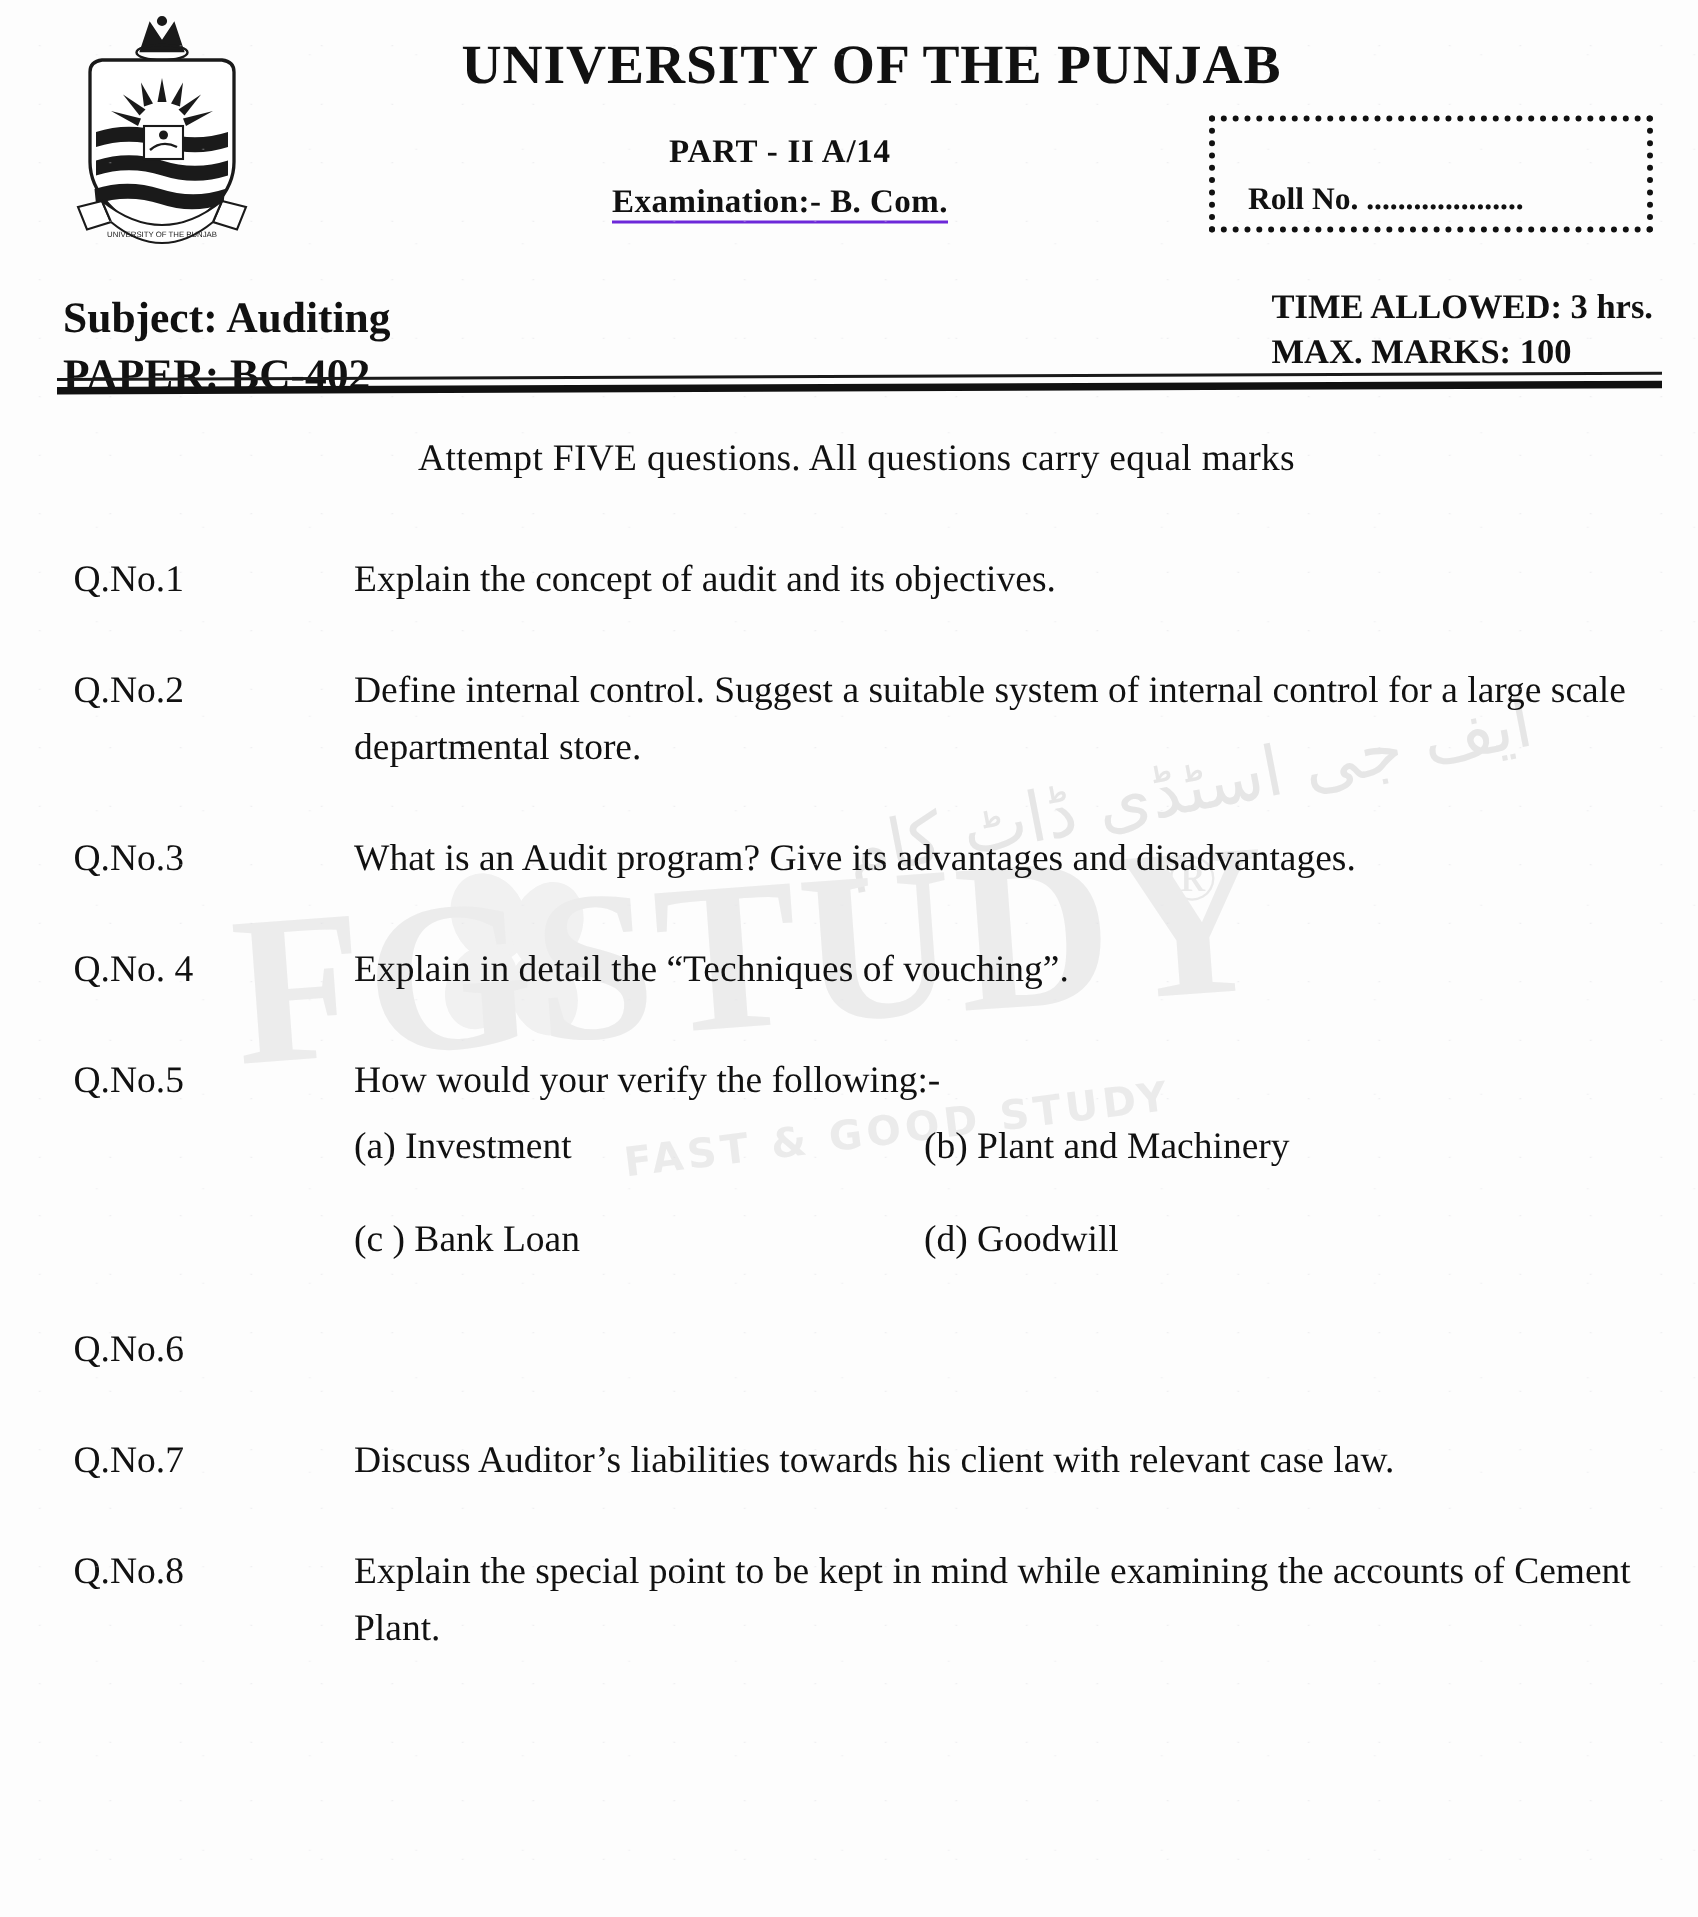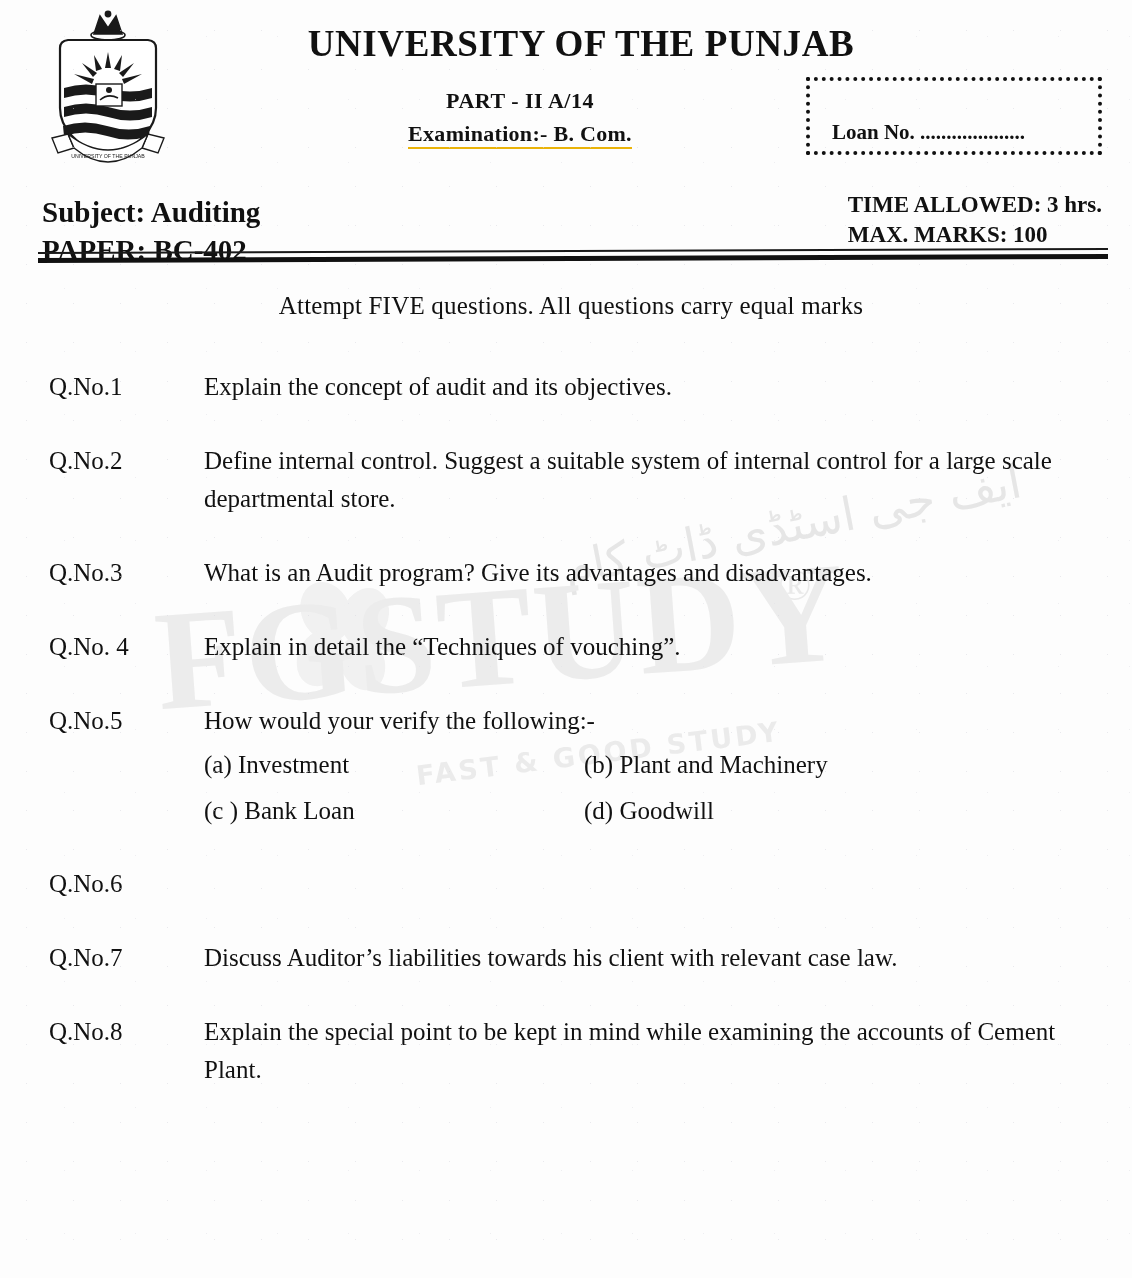--- a/index.html
+++ b/index.html
@@ -132,21 +132,21 @@
     position: absolute;
     left: 310px;
     top: 121px;
     width: 420px;
     text-align: center;
     font-weight: 700;
     font-size: 22px;
     letter-spacing: .3px;
   }
   #exam-line span {
-    border-bottom: 2px solid #eab308;
+    border-bottom: 2px solid #6d28d9;
     padding-bottom: 1px;
     margin-top: 30px;
   }
 
   #rollno-box {
     position: absolute;
     left: 806px;
     top: 77px;
     width: 296px;
     height: 78px;
@@ -233,27 +233,28 @@
   .q-label {
     flex: 0 0 155px;
     font-size: 25px;
     line-height: 1.52;
     white-space: nowrap;
   }
   .q-body {
     flex: 1 1 auto;
     font-size: 25px;
     line-height: 1.52;
+    margin-left: 32px;
   }
   .q-text { display: block; }
   .q-sublist {
     margin-top: 6px;
     display: grid;
     grid-template-columns: 380px 1fr;
-    row-gap: 8px;
+    row-gap: 24px;
   }
   .q-subitem {
     font-size: 25px;
     line-height: 1.5;
   }
 </style>
 </head>
 <body>
 
 <div id="page">
@@ -314,21 +315,21 @@
       <text x="70" y="150" font-size="5.2" text-anchor="middle" font-family="Liberation Sans, sans-serif" fill="#1a1a1a">UNIVERSITY OF THE PUNJAB</text>
     </svg>
 
     <div id="uni-title">UNIVERSITY OF THE PUNJAB</div>
     <div id="part-line">PART - II   A/14</div>
     <div id="exam-line">
       <span>Examination:- B. Com.</span>
     </div>
 
     <div id="rollno-box">
-      <div id="rollno-text">Loan No. ....................</div>
+      <div id="rollno-text">Roll No. ....................</div>
     </div>
 
     <div id="subject-block">
       <div>Subject: Auditing</div>
       <div>PAPER: BC-402</div>
     </div>
 
     <div id="marks-block">
       <div>TIME ALLOWED: 3 hrs.</div>
       <div>MAX. MARKS: 100</div>

